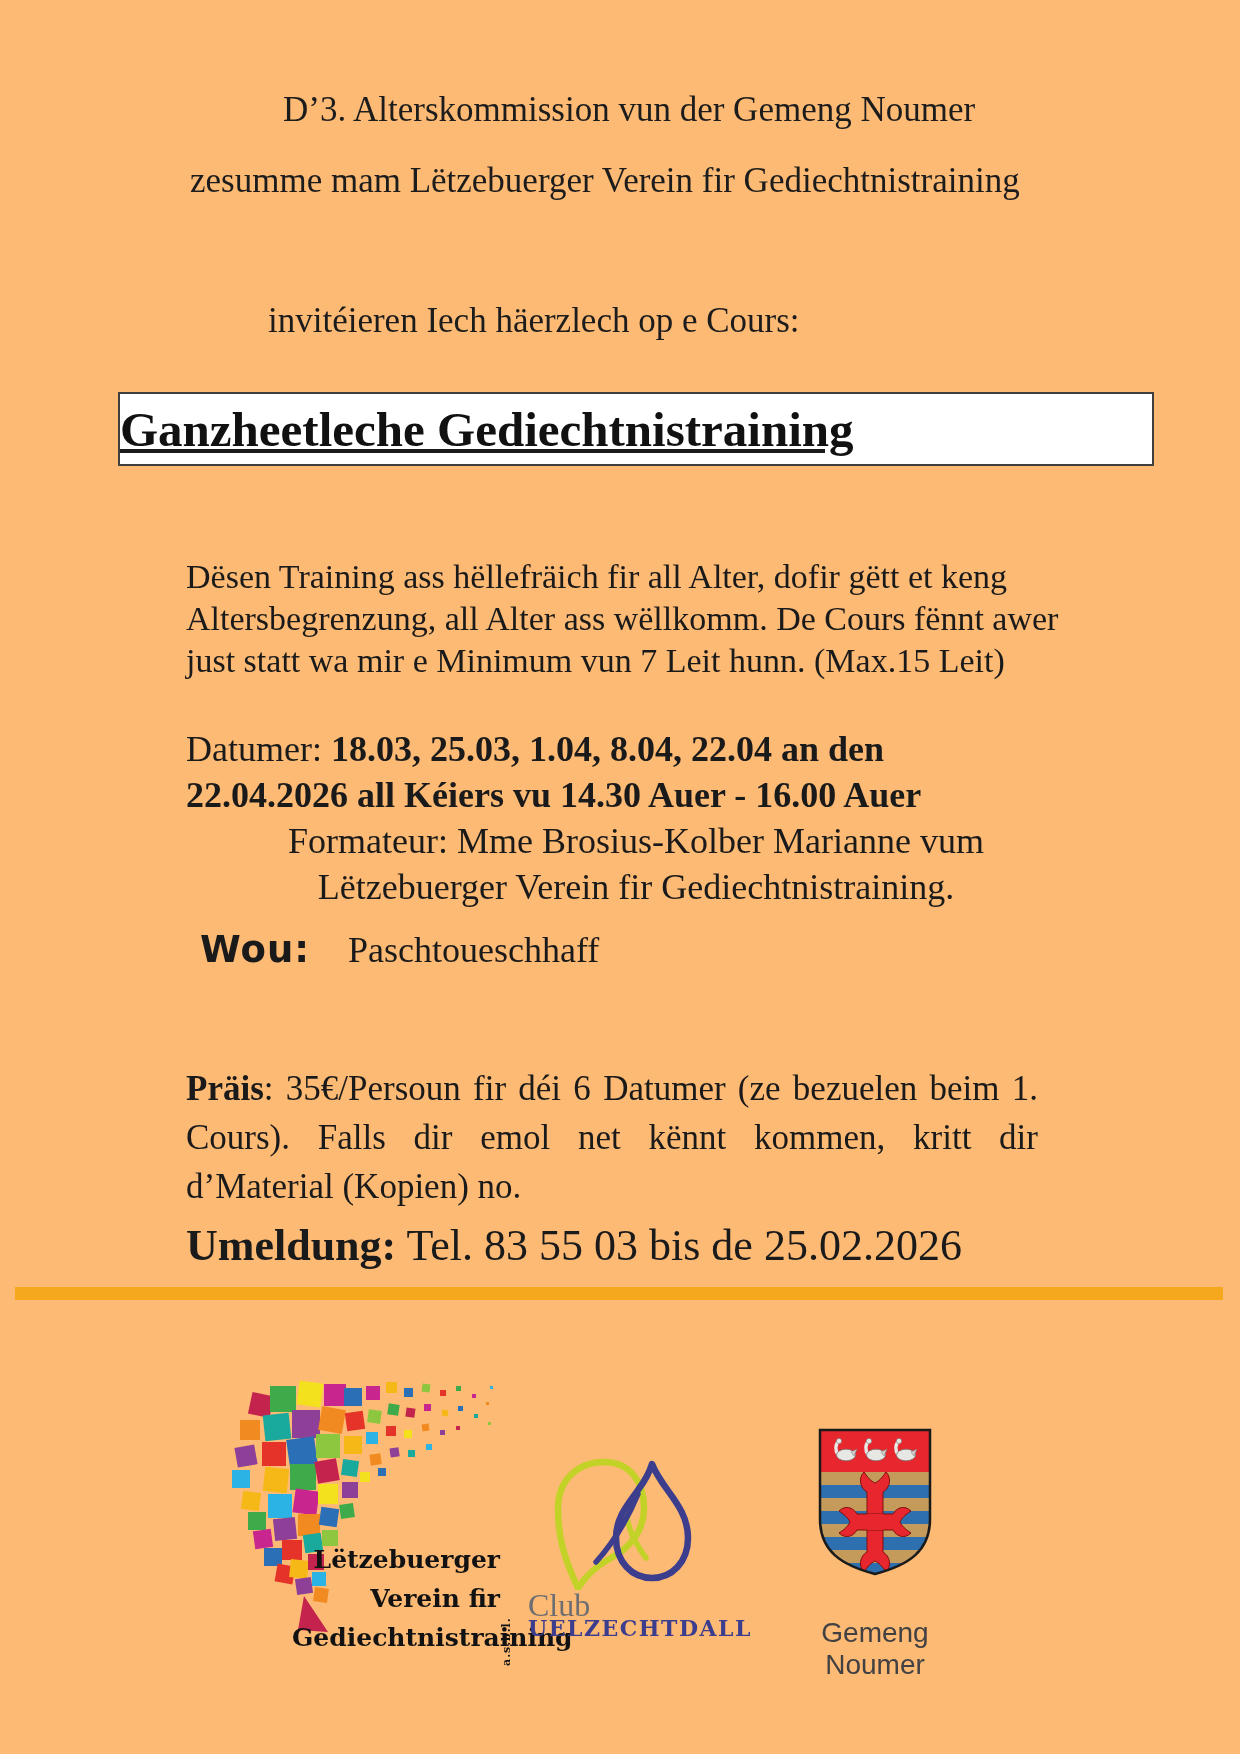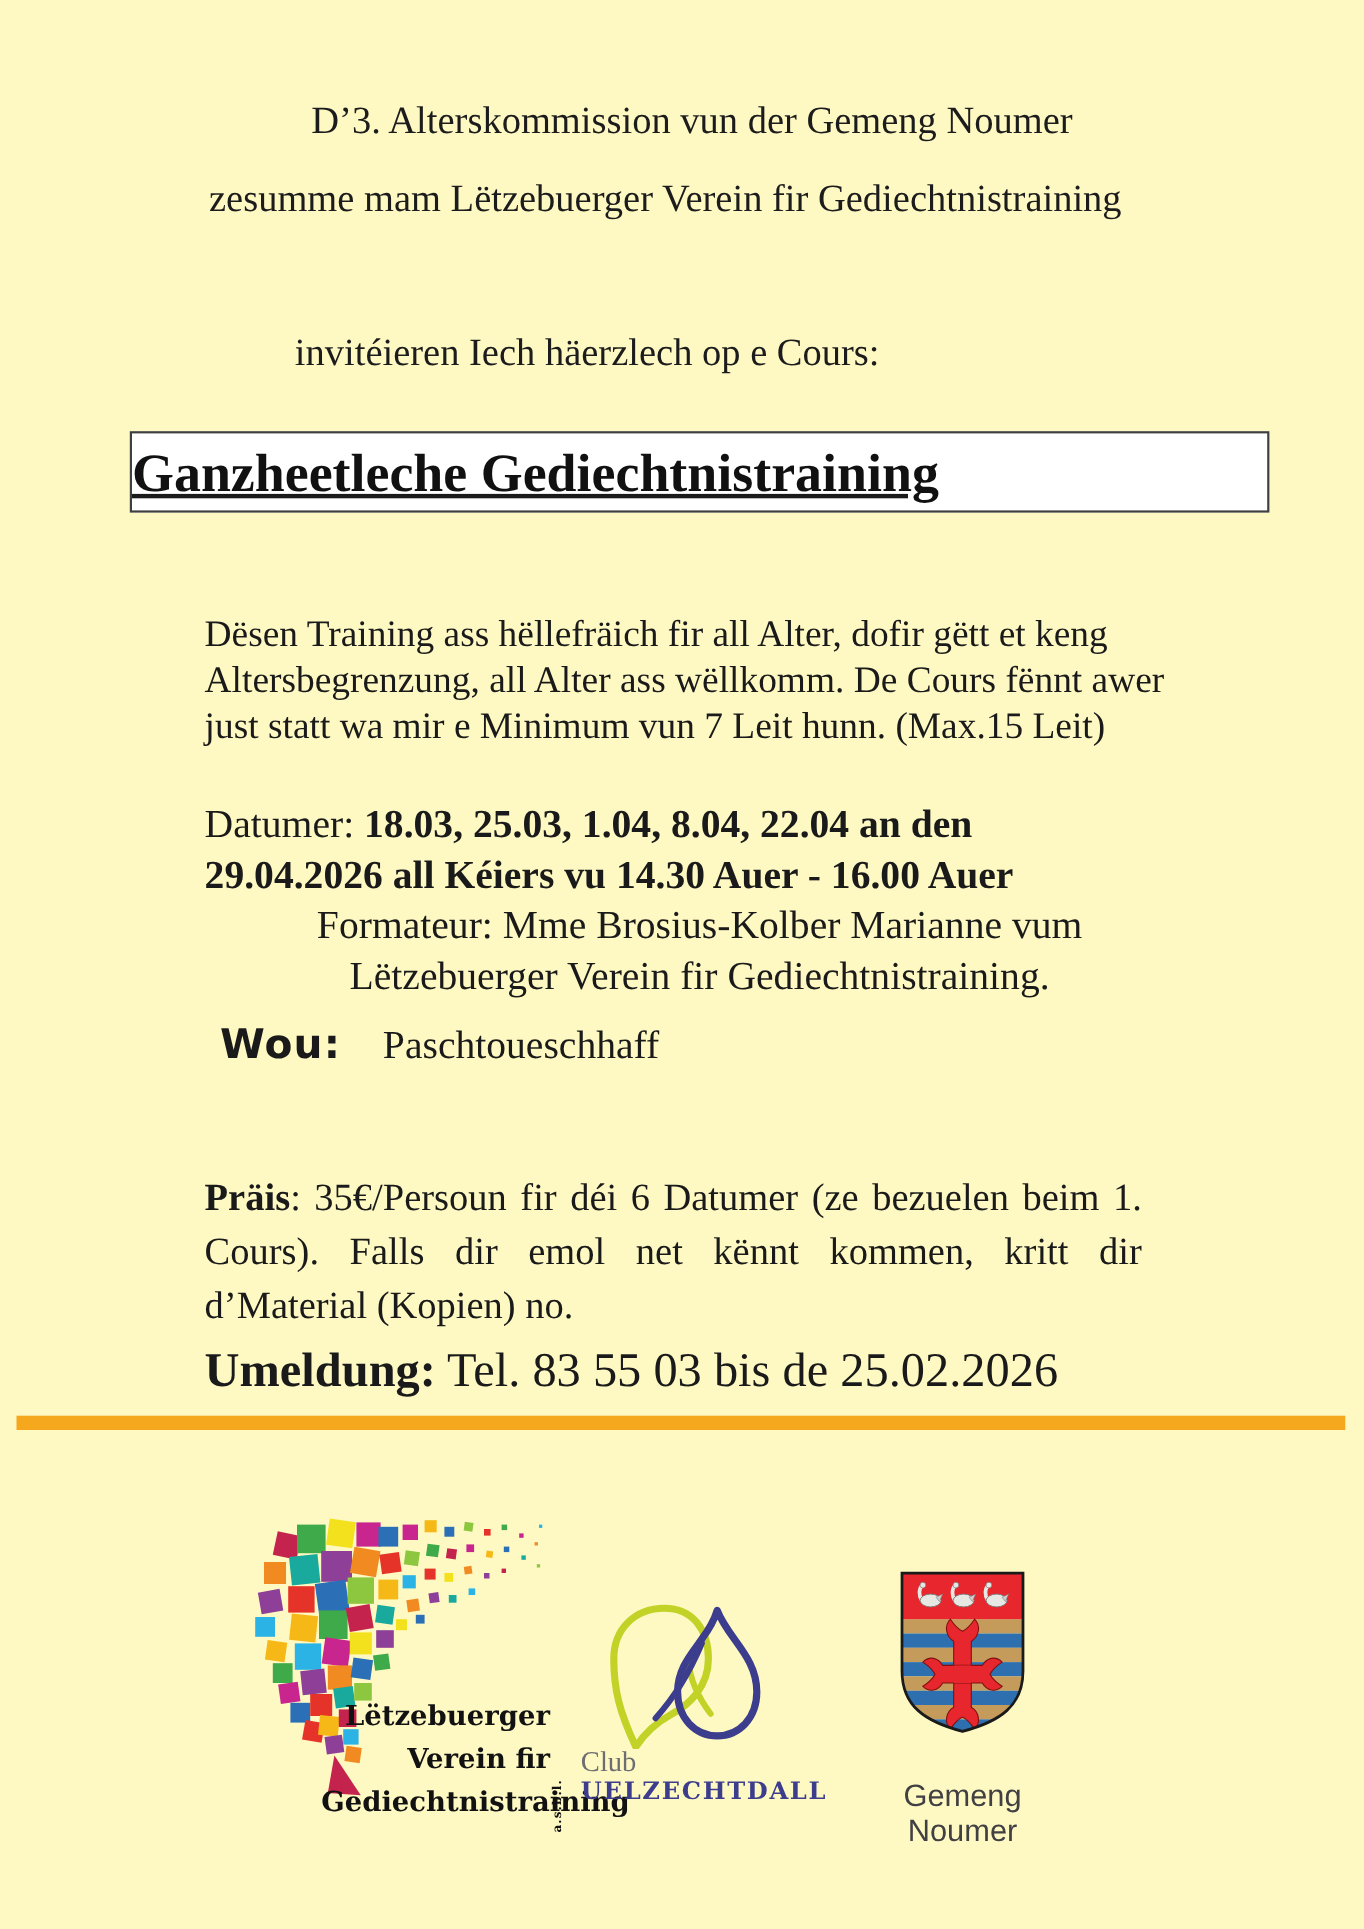--- a/index.html
+++ b/index.html
@@ -1,17 +1,17 @@
 <!DOCTYPE html>
 <html><head>
 <meta charset="utf-8">
 <style>
   html,body{margin:0;padding:0;background:#ffffff;}
   .page{
-    position:relative;width:1240px;height:1754px;background:#fef9c3;overflow:hidden;
+    position:relative;width:1240px;height:1754px;background:#fdba74;overflow:hidden;
     font-family:"Liberation Serif", serif;color:#1a1a1a;
   }
   
   .hline{position:absolute;font-size:35px;white-space:nowrap;color:#1c1c1c;}
   .hl1{left:283px;top:90px;}
   .hl2{left:190px;top:161px;}
   .hl3{left:380px;top:232px;}
   .hl4{left:268px;top:301px;}
   
   .title-box{
@@ -43,21 +43,21 @@
     white-space:pre-line;
   }
   .verein-asbl{
     position:absolute;left:308px;top:224px;height:70px;
     font-family:"DejaVu Serif", serif;font-weight:bold;font-size:11px;color:#121212;
     writing-mode:vertical-rl;transform:rotate(180deg);letter-spacing:1px;
   }
   .logo-club{position:absolute;left:520px;top:1445px;width:195px;height:210px;}
   .club-word{
     position:absolute;left:8px;top:142px;
-    font-family:"Liberation Serif", serif;font-size:26px;color:#6d6e71;
+    font-family:"Liberation Serif", serif;font-size:32px;color:#6d6e71;
   }
   .club-title{
     position:absolute;left:8px;top:170px;white-space:nowrap;
     font-family:"DejaVu Serif", serif;font-weight:bold;font-size:22px;letter-spacing:1.5px;color:#3D3D8E;
   }
   .logo-gemeng{position:absolute;left:775px;top:1425px;width:200px;height:230px;}
   .gemeng-label{
     position:absolute;left:0;top:192px;width:200px;text-align:center;
     font-family:"Liberation Sans", sans-serif;font-size:28px;color:#414042;
   }
@@ -75,21 +75,21 @@
   <div class="title-box">
     <span class="t">Ganzheetleche Gediechtnistraining</span>
   </div>
 
   <div class="intro">Dësen Training ass hëllefräich fir all Alter, dofir gëtt et keng
 Altersbegrenzung, all Alter ass wëllkomm. De Cours fënnt awer
 just statt wa mir e Minimum vun 7 Leit hunn. (Max.15 Leit)</div>
 
   <div class="datumer">
     <span>Datumer: </span><b>18.03, 25.03, 1.04, 8.04, 22.04 an den</b><br>
-    <b>29.04.2026 all Kéiers vu 14.30 Auer - 16.00 Auer</b>
+    <b>22.04.2026 all Kéiers vu 14.30 Auer - 16.00 Auer</b>
     <span class="formateur">Formateur: Mme Brosius-Kolber Marianne vum
 Lëtzebuerger Verein fir Gediechtnistraining.</span>
   </div>
 
   <div class="wou-line">
     <span class="wou-label">Wou:</span><span class="wou-value">Paschtoueschhaff</span>
   </div>
 
   <div class="prais">
     <b>Präis</b><span>: 35€/Persoun fir déi 6 Datumer (ze bezuelen beim 1. Cours). Falls dir emol net kënnt kommen, kritt dir d’Material (Kopien) no.</span>

